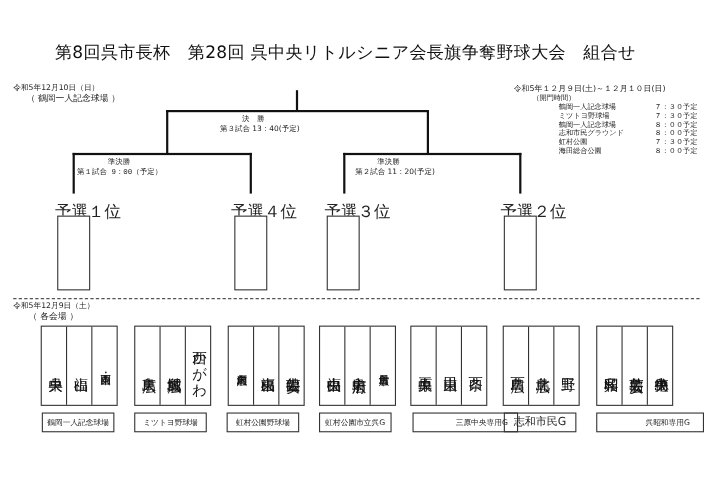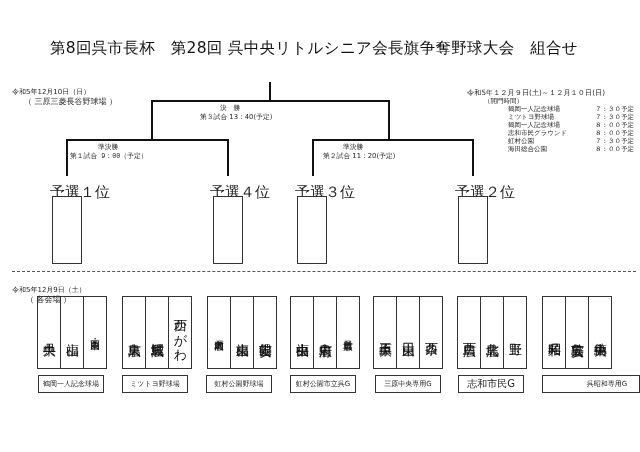--- a/index.html
+++ b/index.html
@@ -1,20 +1,20 @@
 <!DOCTYPE html>
 <html><head>
 <meta charset="utf-8">
 <style>
   html, body { margin:0; padding:0; background:#ffffff; }
   body { width:640px; height:452px; position:relative; overflow:hidden;
          font-family:"DejaVu Sans", sans-serif; color:#111; }
   .abs { position:absolute; }
   .title { left:0; top:38px; width:628px; text-align:center; font-size:15.5px; letter-spacing:0.3px; color:#111; }
-  .small { font-size:7px; line-height:9px; color:#222; white-space:nowrap;margin-top:12px; }
+  .small { font-size:7px; line-height:9px; color:#222; white-space:nowrap; }
   .date-left { left:12px; top:76px; }
   .venue-left { left:24px; top:85px; font-size:8px; }
   .sched-head { left:467px; top:76px; font-size:7.2px; }
   .sched-sub { left:484px; top:85px; font-size:6.5px; }
   .sched-row { left:508px; font-size:6.5px; width:126px; display:flex; justify-content:space-between; }
   .line { position:absolute; background:#111; }
   .caption { position:absolute; font-size:6.8px; text-align:left; color:#222; white-space:nowrap; }
   .seed { position:absolute; font-size:15px; color:#222; white-space:nowrap; }
   .seed-box { position:absolute; width:28px; height:66px; border:1px solid #333; background:#fff; }
   .dash { position:absolute; left:12px; top:271px; width:624px; border-top:1px dashed #555; }
@@ -27,21 +27,21 @@
   .team.sm { font-size:9.5px; }
   .venue-box { position:absolute; top:375px; height:16px; border:1px solid #333; font-size:7px; line-height:16px; text-align:center; color:#222; white-space:nowrap; }
   .venue-box.big { font-size:10px; }
 </style>
 </head>
 <body>
 
 <div class="abs title">第8回呉市長杯　第28回 呉中央リトルシニア会長旗争奪野球大会　組合せ</div>
 
 <div class="abs small date-left">令和5年12月10日（日）</div>
-<div class="abs small venue-left">（ 三原三菱長谷野球場 ）</div>
+<div class="abs small venue-left">（ 鶴岡一人記念球場 ）</div>
 
 <div class="abs small sched-head">令和5年１２月９日(土)～１２月１０日(日)</div>
 <div class="abs small sched-sub">（開門時間）</div>
 <div class="abs small sched-row" style="top:93px">
     <span>鶴岡一人記念球場</span>
     <span>７：３０予定</span>
   </div>
 <div class="abs small sched-row" style="top:101px">
     <span>ミツトヨ野球場</span>
     <span>７：３０予定</span>
@@ -130,15 +130,15 @@
 <div class="group" style="left:542px;">
   <div class="team">呉昭和</div>
   <div class="team">広島安芸</div>
   <div class="team">徳島中央</div>
 </div>
 
 <div class="venue-box" style="left:38px; width:64px;">鶴岡一人記念球場</div>
 <div class="venue-box" style="left:122px; width:64px;">ミツトヨ野球場</div>
 <div class="venue-box" style="left:206px; width:64px;">虹村公園野球場</div>
 <div class="venue-box" style="left:290px; width:64px;">虹村公園市立呉G</div>
-<div class="venue-box" style="left:375px; width:64px;">三原中央専用G</div>
+<div class="venue-box" style="left:375px; width:64px;padding-left:30px;">三原中央専用G</div>
 <div class="venue-box big" style="left:458px; width:64px;">志和市民G</div>
 <div class="venue-box" style="left:542px; width:64px;padding-left:32px;">呉昭和専用G</div>
 
 </body></html>

